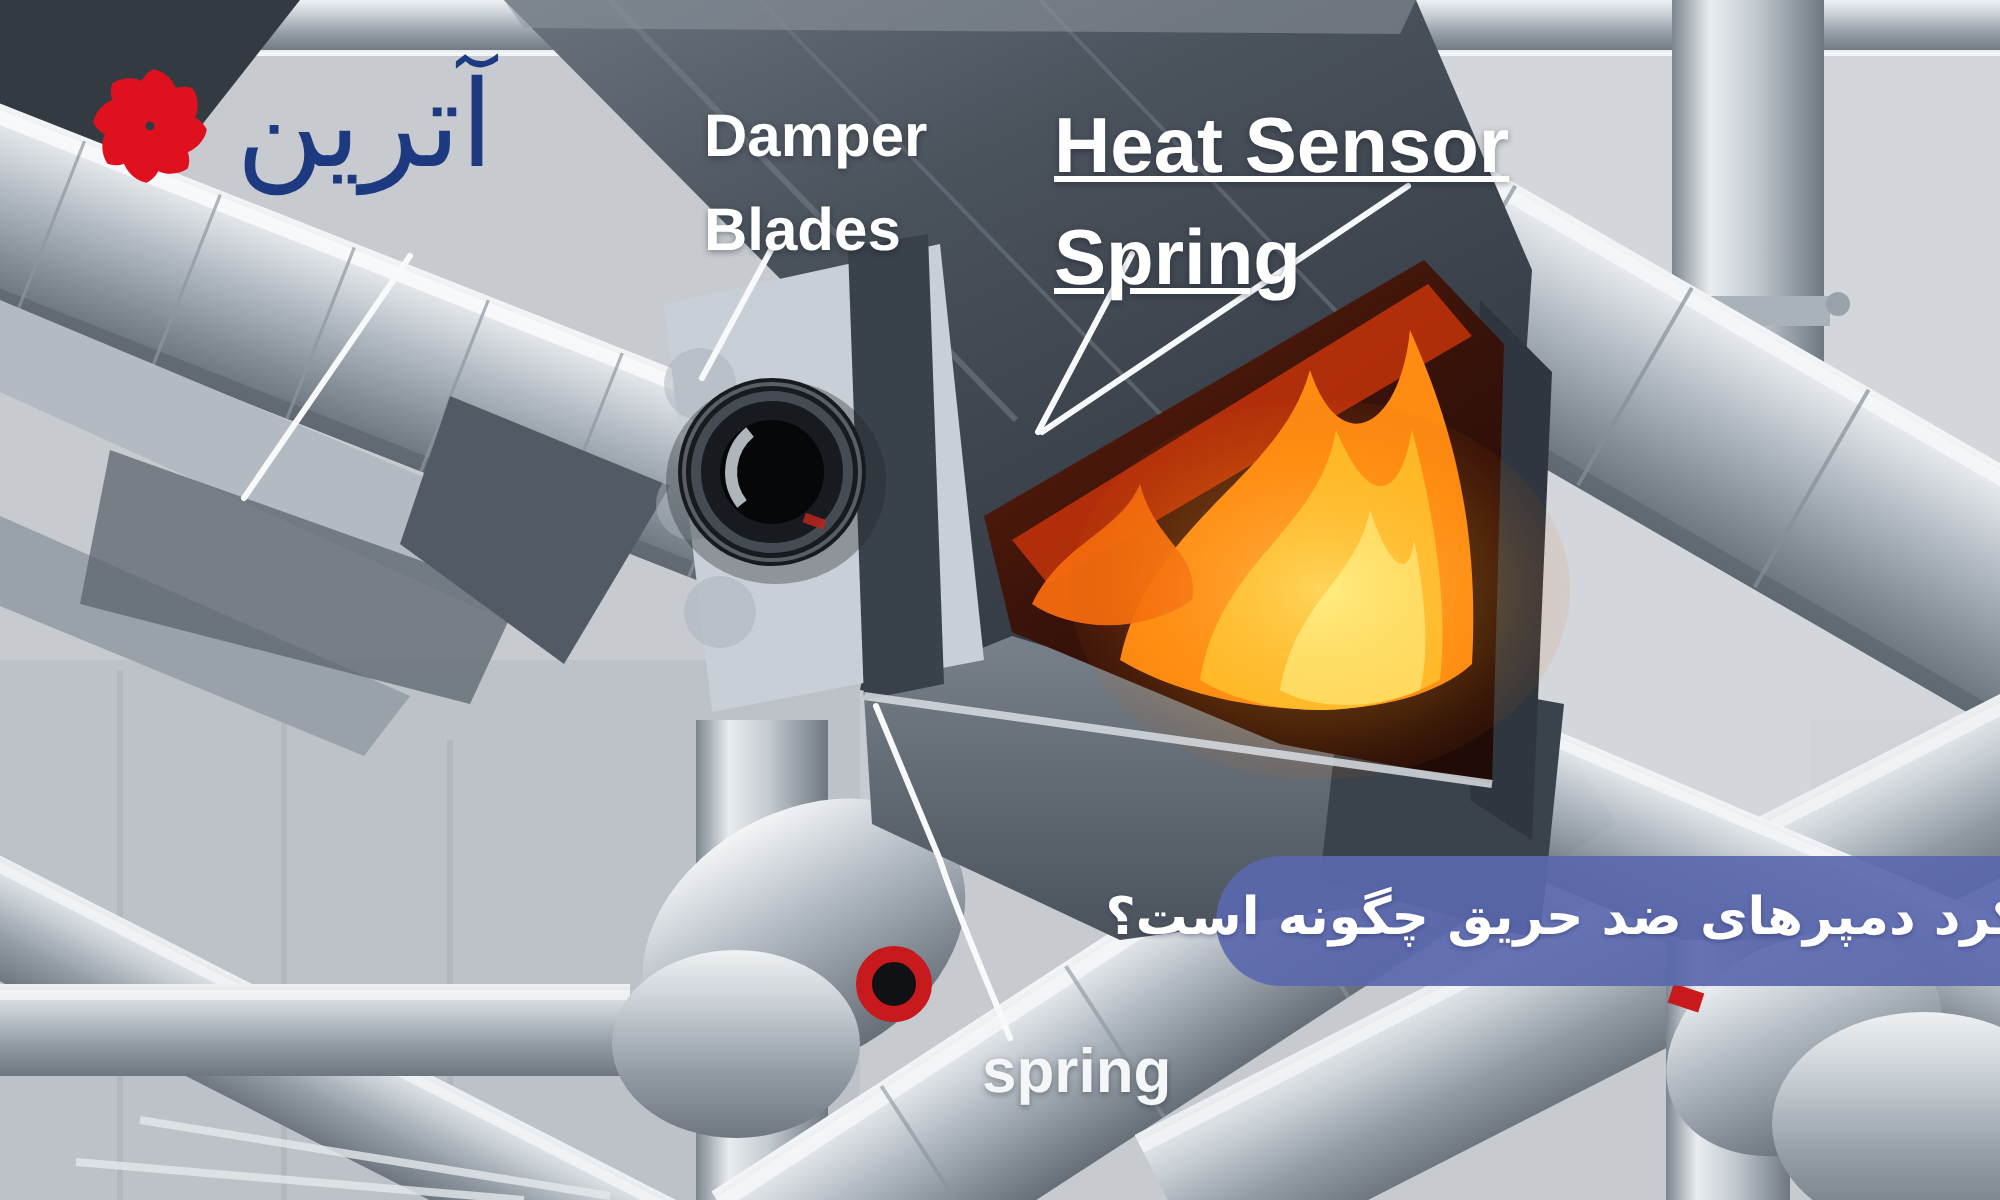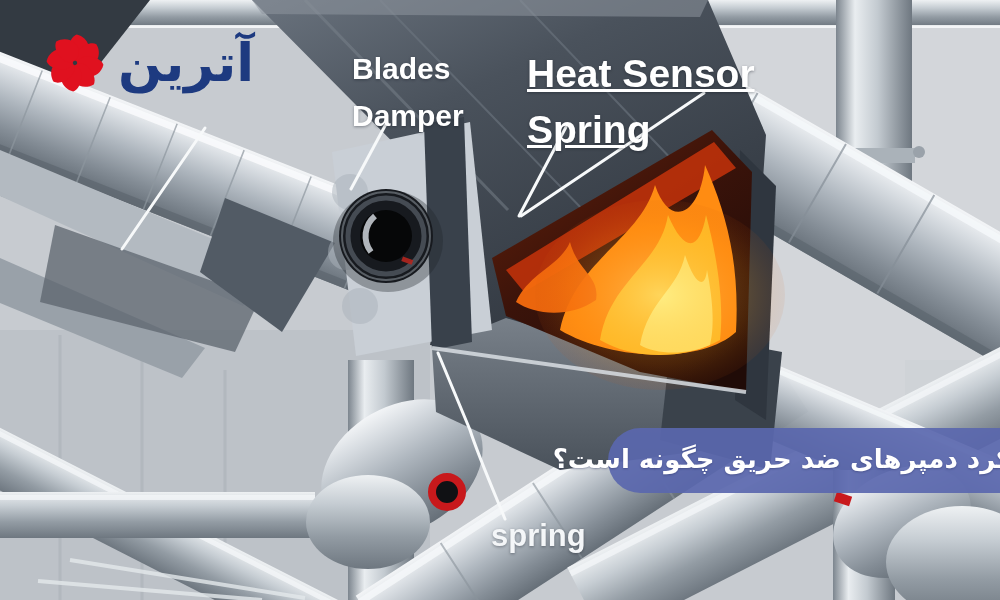--- a/index.html
+++ b/index.html
@@ -19,21 +19,21 @@
   .lbl-damper span + span{margin-top:17px;}
   .lbl-heat{left:527px;top:54px;font-size:39px;text-decoration:underline;}
   .lbl-heat span + span{margin-top:17px;}
   .lbl-garbled{left:111px;top:247px;font-size:38px;font-weight:500;
     color:#eef1f4;letter-spacing:2px;text-shadow:0 1px 2px rgba(20,25,35,.45);}
   .lbl-garbled span + span{margin-left:-14px;margin-top:8px;letter-spacing:4px;}
   .lbl-spring{left:491px;top:520px;font-size:31px;color:#f4f6f8;}
   .logo{position:absolute;left:42px;top:30px;display:flex;align-items:center;gap:10px;}
   .logo .brand{
     font-family:"DejaVu Sans","Liberation Sans",sans-serif;
-    font-size:52px;font-weight:700;color:#1d3a80;direction:rtl;
+    font-size:60px;font-weight:400;color:#1d3a80;direction:rtl;
     line-height:1;letter-spacing:-1px;
   }
   .banner{
     position:absolute;left:608px;top:428px;width:392px;height:65px;
     background:rgba(90,103,174,0.92);
     border-radius:34px 0 0 34px;
     display:flex;align-items:center;justify-content:center;
     box-sizing:border-box;padding:0 28px 4px 30px;direction:rtl;
   }
   .banner .caption{
@@ -219,22 +219,22 @@
         <path d="M2,-31 C15,-28 20,-12 10,-4 C3,1 -7,-3 -7,-13 C-7,-23 -3,-29 2,-31 Z" transform="rotate(180)"></path>
         <path d="M2,-31 C15,-28 20,-12 10,-4 C3,1 -7,-3 -7,-13 C-7,-23 -3,-29 2,-31 Z" transform="rotate(225)"></path>
         <path d="M2,-31 C15,-28 20,-12 10,-4 C3,1 -7,-3 -7,-13 C-7,-23 -3,-29 2,-31 Z" transform="rotate(270)"></path>
         <path d="M2,-31 C15,-28 20,-12 10,-4 C3,1 -7,-3 -7,-13 C-7,-23 -3,-29 2,-31 Z" transform="rotate(315)"></path>
       </g>
     </svg>
     <span class="brand">آترین</span>
   </div>
 
   <div class="label label-2line lbl-damper">
+    <span>Damper</span>
     <span>Blades</span>
-    <span>Damper</span>
   </div>
 
   <div class="label label-2line lbl-heat">
     <span>Heat Sensor</span>
     <span>Spring</span>
   </div>
 
 
   <div class="label lbl-spring">spring</div>
 

